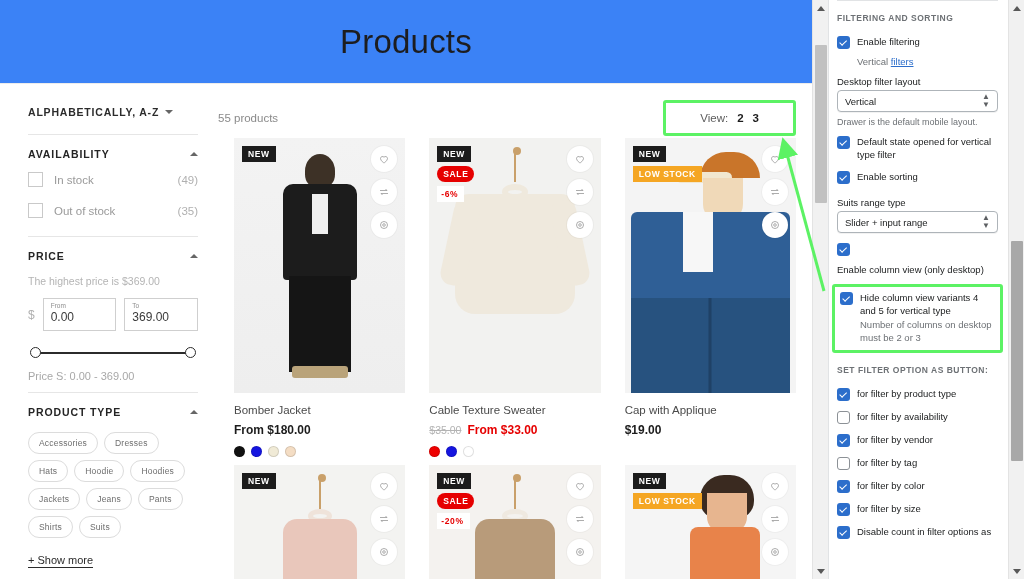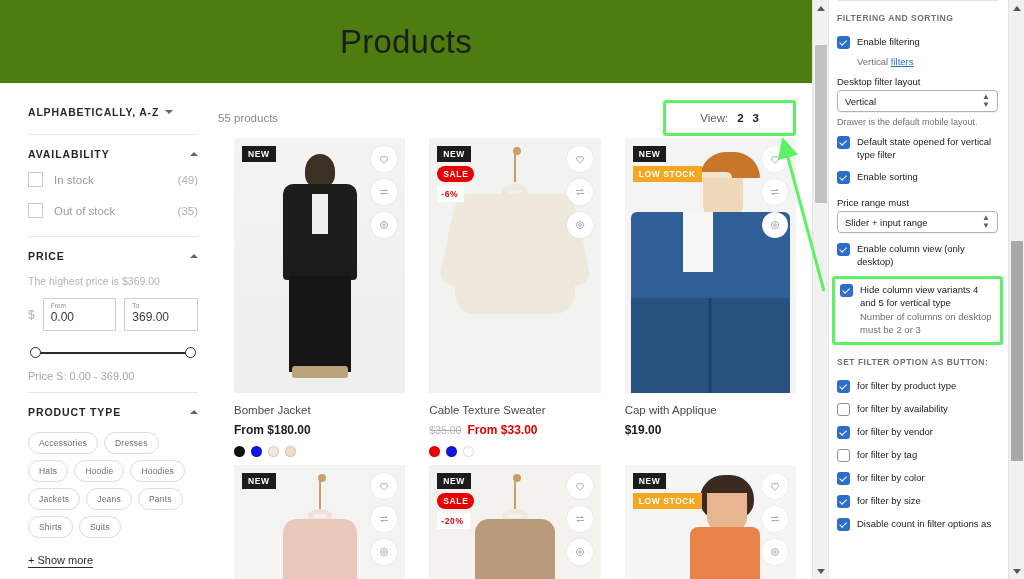--- a/index.html
+++ b/index.html
@@ -8,21 +8,21 @@
     font-family: "Liberation Sans", sans-serif;
     background: #fff; overflow: hidden;
   }
   .app { position: relative; width: 1024px; height: 579px; display: flex; }
 
   
   .preview-wrap { position: relative; width: 828px; height: 579px; background: #fff; overflow: hidden; }
   .preview { position: absolute; inset: 0 16px 0 0; background: #fff; overflow: hidden; }
 
   .page-header {
-    height: 84px; background: #4d7c0f;
+    height: 84px; background: #3b82f6;
     display: flex; align-items: center; justify-content: center;
     border-bottom: 1px solid #ececec;
   }
   .page-title { font-size: 33px; font-weight: 400; color: #1d1d1f; letter-spacing: .2px; }
 
   .body-row { display: flex; height: calc(579px - 84px); }
 
   
   .facets { width: 212px; padding: 18px 14px 0 28px; font-size: 11px; color: #2b2b2b; }
   .sortbar { display: flex; align-items: center; gap: 6px; padding: 4px 0 16px; }
@@ -468,27 +468,27 @@
       <div class="st-row">
         <span class="st-cb on"></span>
         <span class="st-text">Default state opened for vertical type filter</span>
       </div>
 
       <div class="st-row">
         <span class="st-cb on"></span>
         <span class="st-text">Enable sorting</span>
       </div>
 
-      <div class="st-label">Price range must</div>
+      <div class="st-label">Suits range type</div>
       <div class="st-select">
         <span>Slider + input range</span>
         <span style="font-size:8px;line-height:8px;color:#5c5f62;">▲<br>▼</span>
       </div>
 
-      <div class="st-row" style="padding-top:9px;">
+      <div class="st-row" style="padding-top:9px;flex-direction:column;">
         <span class="st-cb on"></span>
         <span class="st-text">Enable column view (only desktop)</span>
       </div>
 
       <div class="hl-box">
         <div class="st-row" style="padding:0;">
           <span class="st-cb on"></span>
           <span class="st-text">Hide column view variants 4 and 5 for vertical type</span>
         </div>
         <div class="st-sub">Number of columns on desktop must be 2 or 3</div>

